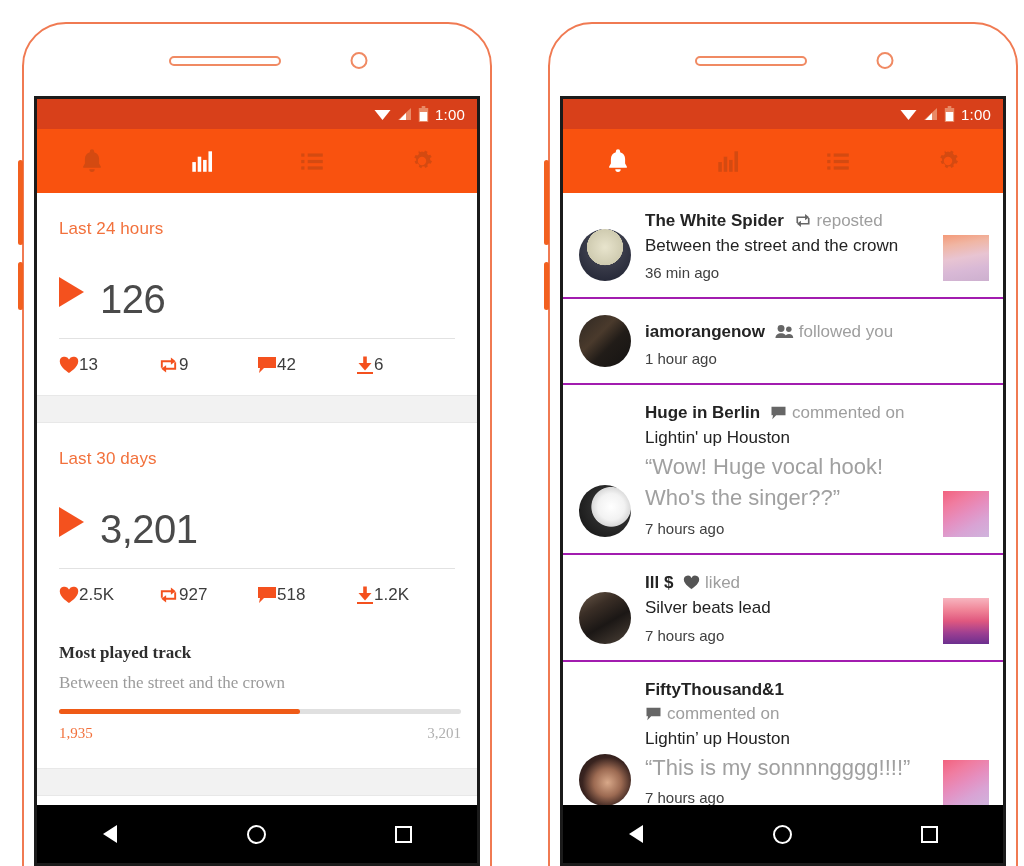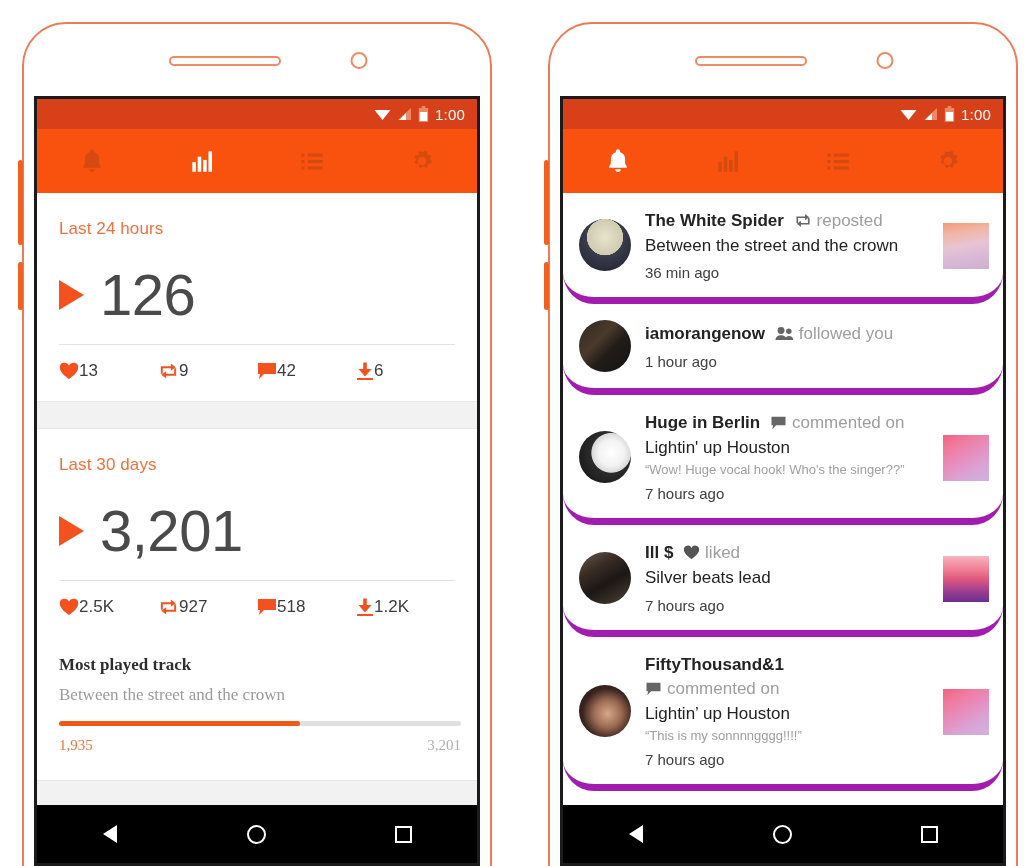--- a/index.html
+++ b/index.html
@@ -81,53 +81,53 @@
     color: #f2713c; font-size: 17px; margin: 12px 0 0 0;
     letter-spacing: .1px;
   }
   .playrow { display: flex; align-items: center; gap: 16px; margin: 22px 0 16px 0; }
   .play-tri {
     width: 0; height: 0;
     border-left: 25px solid #f4511e;
     border-top: 15px solid transparent;
     border-bottom: 15px solid transparent;
   }
-  .playcount { font-size: 58px; color: #4a4a4a; font-weight: 400; letter-spacing: -.5px; }
+  .playcount { font-size: 40px; color: #4a4a4a; font-weight: 400; letter-spacing: -.5px; margin-top: 16px; }
   .hr { height: 1px; background: #e2e2e2; width: 100%; }
   .metrics {
     display: flex; align-items: center; padding: 16px 0 20px 0;
   }
   .metric { flex: 1; display: flex; align-items: center; }
   .metric .mval { font-size: 17px; color: #3d3d3d; }
   .band { height: 28px; background: #f2f2f2; border-top: 1px solid #e8e8e8; border-bottom: 1px solid #e8e8e8; }
 
   .mpt { padding: 18px 16px 0 22px; font-family: Liberation Serif, serif; }
   .mpt-title { font-size: 17px; color: #2e2e2e; font-weight: 700; }
   .mpt-track { font-size: 17px; color: #9b9b9b; margin-top: 10px; }
   .bar-outer { margin-top: 16px; height: 5px; background: #e0e0e0; border-radius: 3px; position: relative; }
   .bar-inner { position: absolute; left: 0; top: 0; height: 5px; background: #ef5a16; border-radius: 3px; }
   .bar-labels { display: flex; justify-content: space-between; margin-top: 11px; text-align: center; }
   .bl-left { font-size: 15px; color: #f2713c; }
   .bl-right { font-size: 15px; color: #b0b0b0; }
 
   
   .notif {
     display: flex; gap: 14px; padding: 16px 14px 16px 16px;
-    border-bottom: 7px solid #a21caf; align-items: center; border-radius: 31px;
+    border-bottom: 2px solid #a21caf; align-items: flex-end;
   }
   .avatar {
     width: 52px; height: 52px; border-radius: 50%; flex: 0 0 52px;
     background: #4a4a4a; overflow: hidden; position: relative;
   }
   .ntext { flex: 1 1 auto; min-width: 0; }
   .nline { font-size: 17px; line-height: 1.45; color: #2b2b2b; }
   .nuser { font-weight: 700; color: #232323; }
   .naction { color: #9e9e9e; font-weight: 400; }
   .ntrack { font-size: 17px; line-height: 1.45; color: #232323; font-weight: 400; }
-  .ncomment { font-size: 13px; line-height: 1.45; color: #a0a0a0; }
+  .ncomment { font-size: 22px; line-height: 1.45; color: #a0a0a0; }
   .ntime { font-size: 15px; color: #404040; margin-top: 6px; }
   .art { width: 46px; height: 46px; flex: 0 0 46px; margin-top: 2px; }
   .art.blank { background: transparent; }
   .inline-ico { display: inline-block; vertical-align: -2px; margin: 0 5px; }
 
   
   .navbar {
     height: 58px; background: #000; display: flex;
     align-items: center; justify-content: space-around;
     flex: 0 0 auto;

